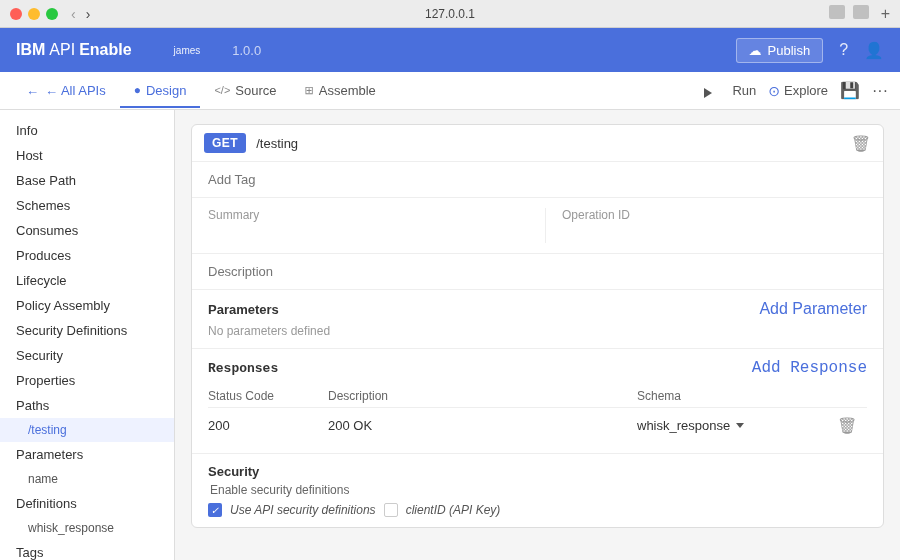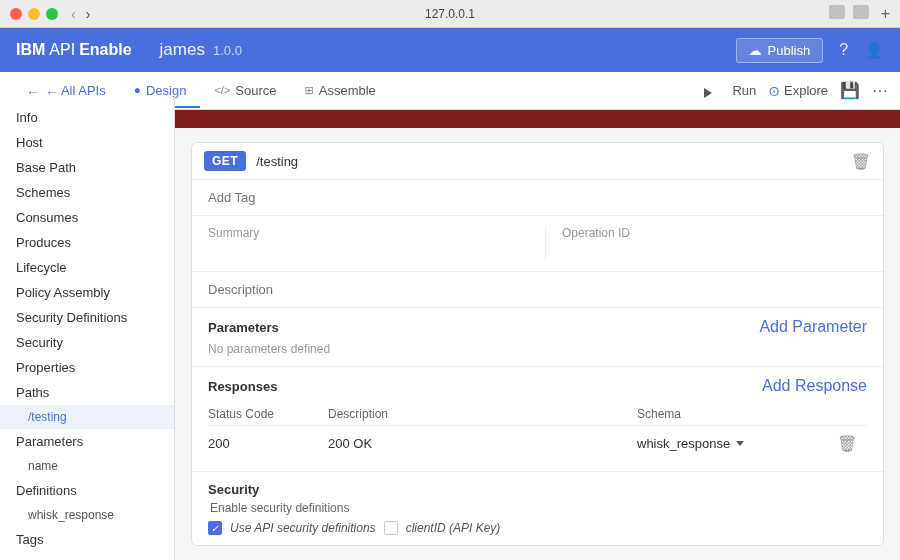--- a/index.html
+++ b/index.html
@@ -72,34 +72,35 @@
     }
 
     
     .topbar {
       background: #4a6fdc;
       height: 44px;
       display: flex;
       align-items: center;
       padding: 0 16px;
       color: white;
+      gap: 24px;
     }
     .topbar-brand {
       font-size: 16px;
       font-weight: 300;
       display: flex;
       align-items: center;
       gap: 4px;
     }
     .brand-ibm { font-weight: 700; }
     .brand-api { font-weight: 300; }
     .brand-connect { font-weight: 700; }
     .topbar-user {
-      margin-left: 28px;
-      font-size: 17px;
+      margin-left: 18px;
+      font-size: 10px;
       color: rgba(255,255,255,0.9);
     }
     .topbar-version {
       margin-left: 8px;
       font-size: 13px;
       color: rgba(255,255,255,0.7);
     }
     .topbar-right {
       margin-left: auto;
       display: flex;
@@ -208,22 +209,21 @@
     .more-icon {
       color: #555;
       font-size: 16px;
       cursor: pointer;
     }
 
     
     .main-layout {
       display: flex;
       height: calc(560px - 28px - 44px - 38px);
-      background: #7f1d1d;
-      align-items: flex-end;
+      background: #be185d;
     }
 
     
     .sidebar {
       width: 175px;
       background: white;
       border-right: 1px solid #ddd;
       overflow-y: auto;
       flex-shrink: 0;
       padding: 8px 0;
@@ -351,20 +351,21 @@
     
     .responses-section {
       padding: 10px 16px;
       border-bottom: 1px solid #eee;
     }
     .responses-header {
       display: flex;
       justify-content: space-between;
       align-items: center;
       margin-bottom: 8px;
+      font-family: Liberation Mono, monospace;
     }
     .responses-col-headers {
       display: flex;
       padding: 4px 0;
       border-bottom: 1px solid #eee;
     }
     .col-status { width: 120px; font-size: 12px; color: #666; font-weight: 500; }
     .col-desc { flex: 1; font-size: 12px; color: #666; font-weight: 500; }
     .col-schema { width: 200px; font-size: 12px; color: #666; font-weight: 500; }
     .col-action { width: 30px; }

